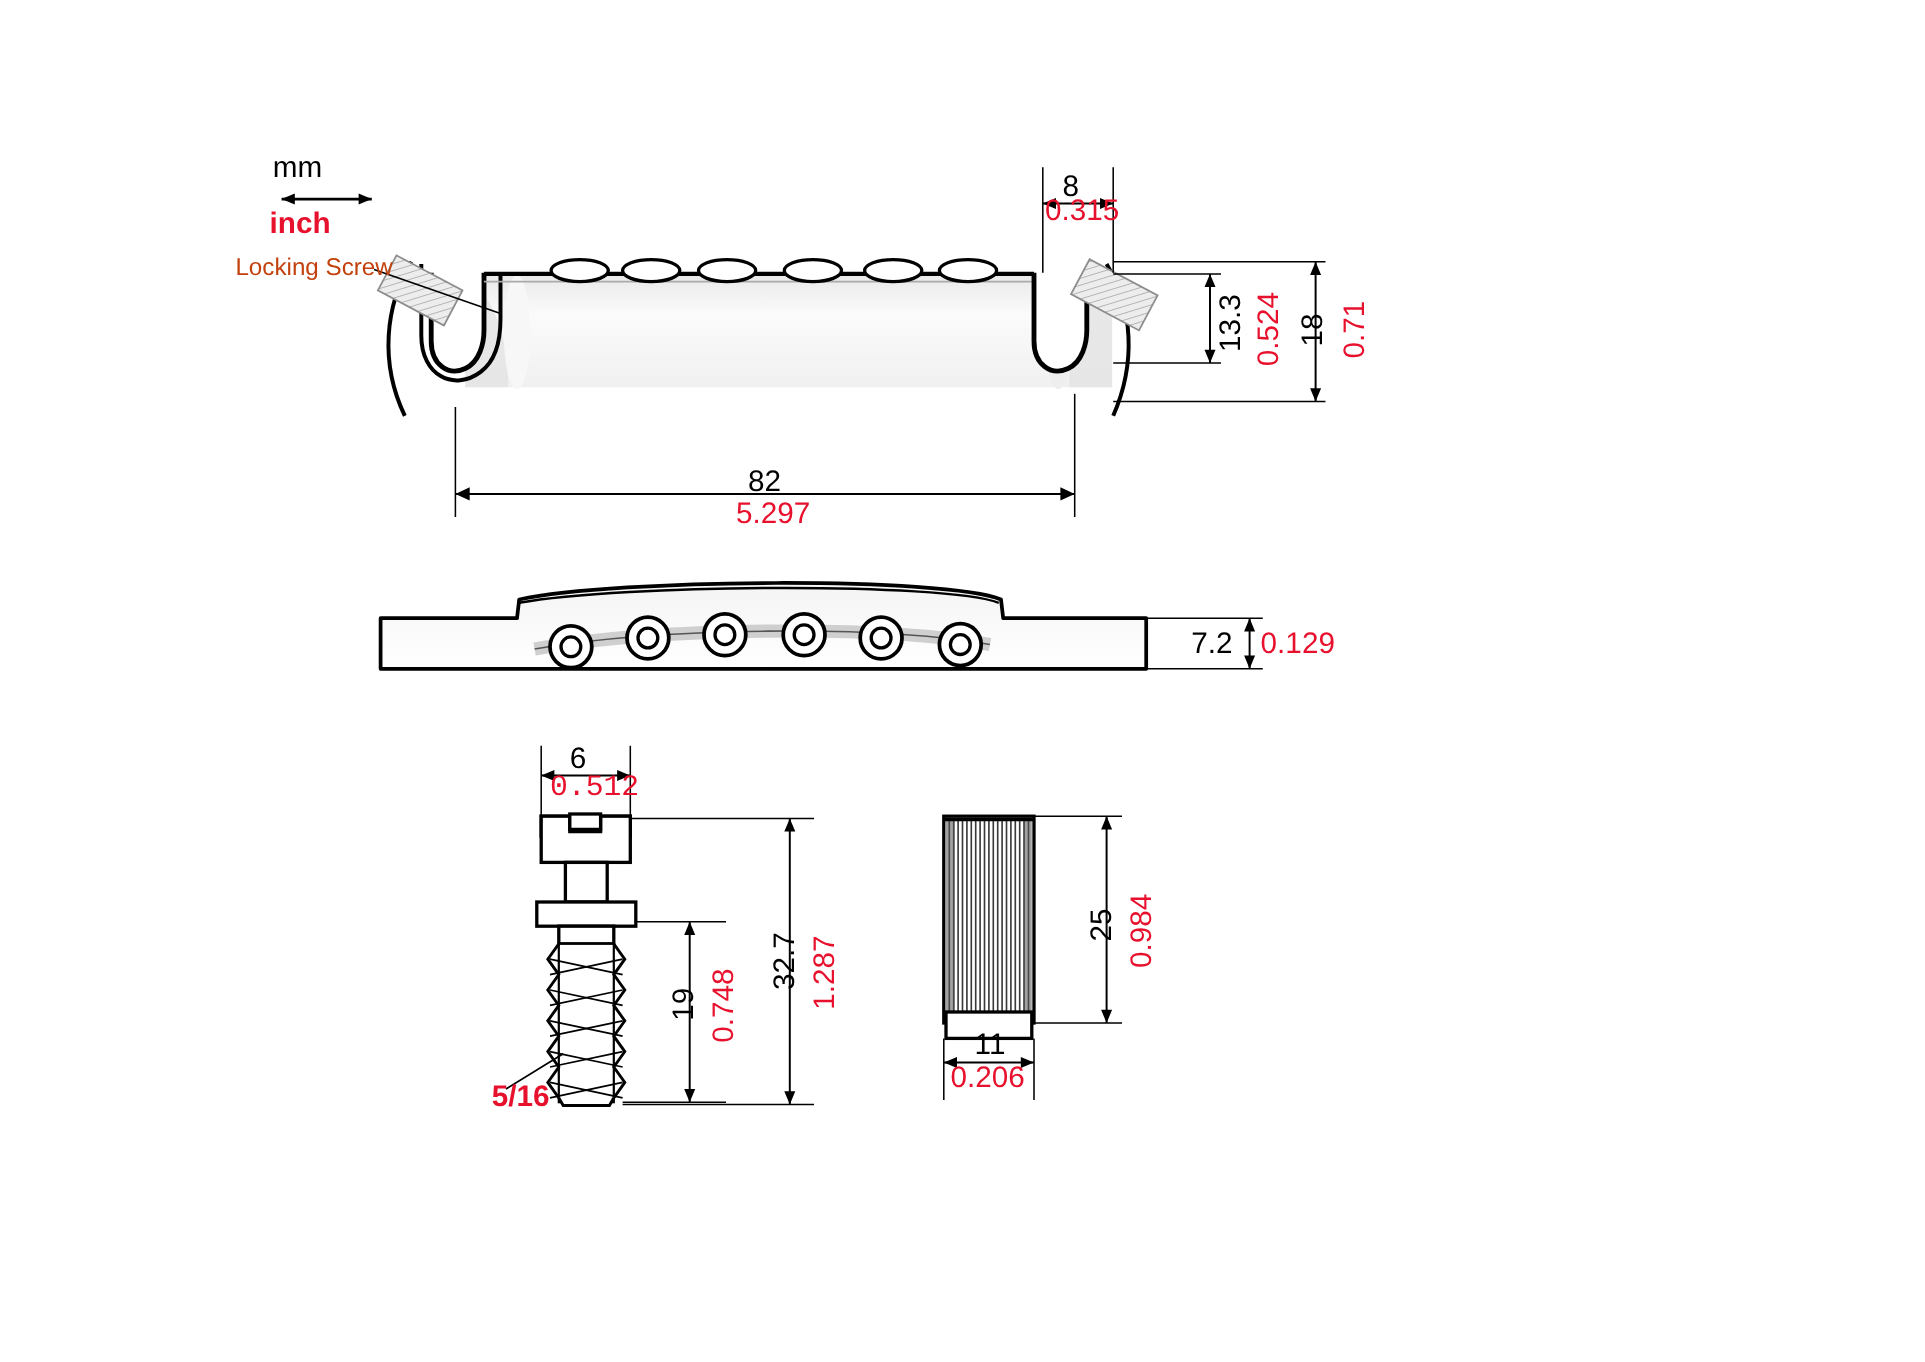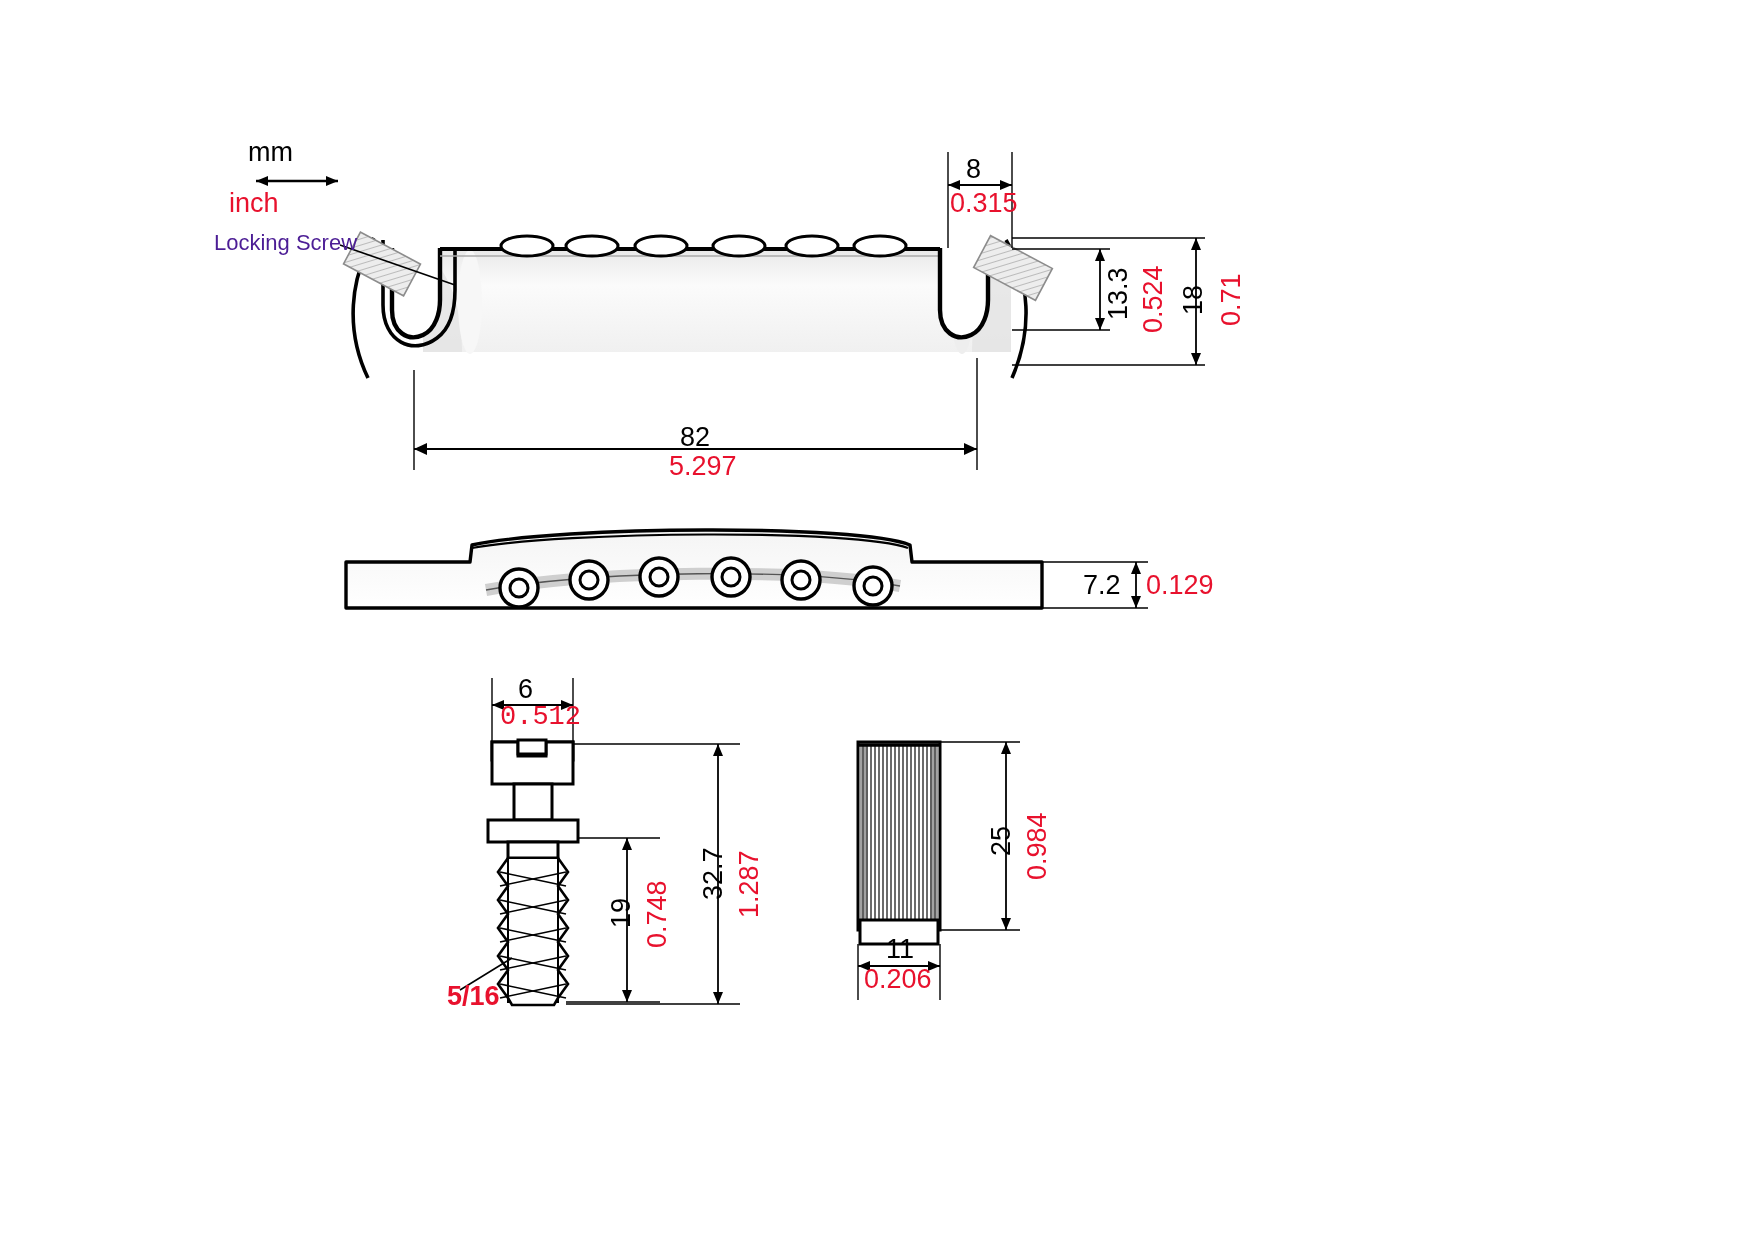--- a/index.html
+++ b/index.html
@@ -3,21 +3,21 @@
 <meta charset="utf-8">
 <style>
   html,body{margin:0;padding:0;background:#ffffff;}
   body{width:1750px;height:1238px;position:relative;overflow:hidden;
        font-family:"Liberation Sans",sans-serif;color:#000;}
   #stage{position:absolute;left:0;top:0;width:1750px;height:1238px;}
   svg{position:absolute;left:0;top:0;width:1750px;height:1238px;}
   .lbl{position:absolute;white-space:nowrap;line-height:1;}
   .mm{color:#000;font-size:27px;}
   .inch{color:#e8112d;font-size:27px;}
-  .note{color:#4c1d95;font-size:22px;}
+  .note{color:#c2410c;font-size:22px;}
   .vert{transform:rotate(-90deg);transform-origin:left top;}
 </style>
 </head>
 <body>
 
 <div id="stage">
 
 <svg viewBox="0 0 1750 1238">
   <defs>
     <linearGradient id="cylg" x1="0" y1="0" x2="0" y2="1">
@@ -271,26 +271,26 @@
   <g>
     <line x1="858" y1="944" x2="858" y2="1000" stroke="#000" stroke-width="1.4"></line>
     <line x1="940" y1="944" x2="940" y2="1000" stroke="#000" stroke-width="1.4"></line>
     <line x1="858" y1="966" x2="940" y2="966" stroke="#000" stroke-width="1.8"></line>
     <path d="M858,966 L870,961 L870,971 Z" fill="#000"></path>
     <path d="M940,966 L928,961 L928,971 Z" fill="#000"></path>
   </g>
 </svg>
 
 <div class="lbl mm" style="left:248px;top:139px;">mm</div>
-<div class="lbl inch" style="left:229px;top:190px;">inch</div>
+<div class="lbl inch" style="left:245px;top:190px;font-weight:bold;">inch</div>
 
 <div class="lbl note" style="left:214px;top:232px;">Locking Screw</div>
 
 <div class="lbl mm" style="left:966px;top:156px;">8</div>
-<div class="lbl inch" style="left:950px;top:190px;">0.315</div>
+<div class="lbl inch" style="left:950px;top:178px;">0.315</div>
 
 <div class="lbl mm vert" style="left:1105px;top:320px;">13.3</div>
 <div class="lbl inch vert" style="left:1140px;top:333px;">0.524</div>
 
 <div class="lbl mm vert" style="left:1180px;top:315px;">18</div>
 <div class="lbl inch vert" style="left:1218px;top:326px;">0.71</div>
 
 <div class="lbl mm" style="left:680px;top:424px;">82</div>
 <div class="lbl inch" style="left:669px;top:453px;">5.297</div>
 

